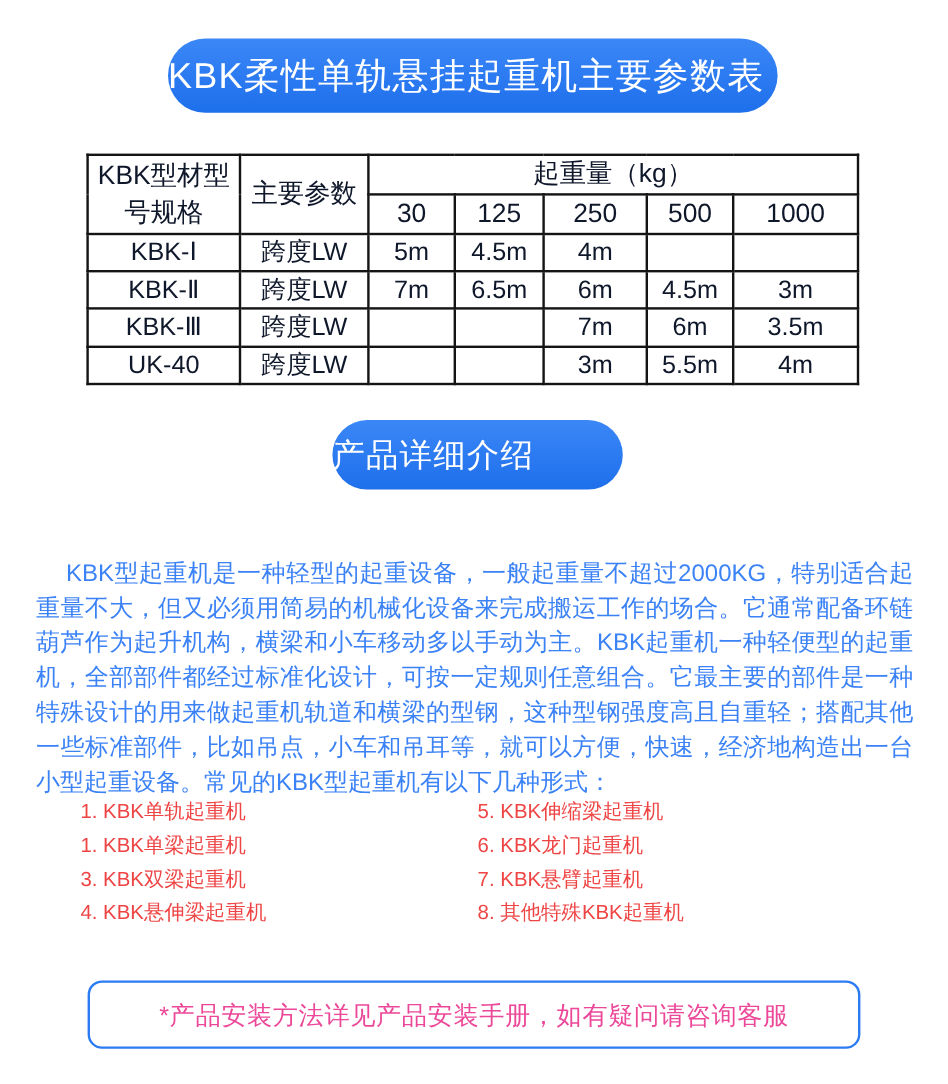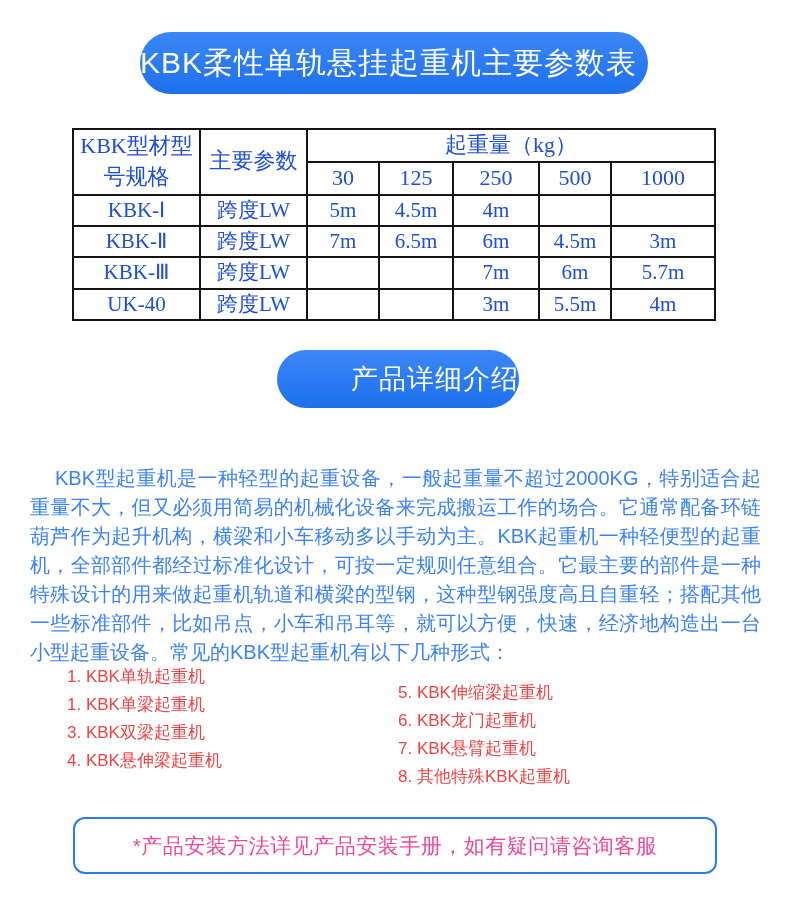--- a/index.html
+++ b/index.html
@@ -24,22 +24,22 @@
     font-size: 30px;
     letter-spacing: 1px;
   }
 
   
   .spec-table {
     position: absolute;
     left: 72px; top: 128px;
     border-collapse: collapse;
     table-layout: fixed;
-    font-family: Liberation Serif, serif;
-    color: #1d4ed8;
+    font-family: Liberation Sans, sans-serif;
+    color: #0f172a;
   }
   .spec-table td {
     border: 2px solid #141414;
     text-align: center;
     vertical-align: middle;
     font-size: 21px;
     line-height: 1.4;
     padding: 0 2px;
     overflow: hidden;
   }
@@ -47,21 +47,21 @@
   .spec-table tr.hrow2 td { height: 28px; font-size: 22px; }
   .spec-table tr.drow  td { height: 26px; }
 
   
   .section-pill {
     position: absolute;
     left: 277px; top: 350px;
     width: 242px; height: 58px;
     border-radius: 29px;
     background: linear-gradient(180deg, #3b87f7 0%, #1e6fec 100%);
-    display: flex; align-items: center; justify-content: flex-end;
+    display: flex; align-items: center; justify-content: flex-start;
     color: #ffffff;
     font-size: 27px;
     letter-spacing: 1px;
   }
 
   
   .intro-paragraph {
     position: absolute;
     left: 30px; top: 444px;
     width: 731px;
@@ -77,21 +77,21 @@
     position: absolute;
     left: 67px; top: 663px;
     width: 640px;
     display: flex;
   }
   .crane-col {
     display: flex;
     flex-direction: column;
   }
   .crane-col.left  { width: 331px; }
-  .crane-col.right { width: 300px; margin-top: 16px; }
+  .crane-col.right { width: 300px; }
   .crane-item {
     font-size: 17px;
     line-height: 28px;
     color: #ef4444;
     white-space: nowrap;
   }
 
   
   .note-box {
     position: absolute;
@@ -156,21 +156,21 @@
         <td>4.5m</td>
         <td>3m</td>
       </tr>
       <tr class="drow">
         <td>KBK-Ⅲ</td>
         <td>跨度LW</td>
         <td></td>
         <td></td>
         <td>7m</td>
         <td>6m</td>
-        <td>5.7m</td>
+        <td>3.5m</td>
       </tr>
       <tr class="drow">
         <td>UK-40</td>
         <td>跨度LW</td>
         <td></td>
         <td></td>
         <td>3m</td>
         <td>5.5m</td>
         <td>4m</td>
       </tr>

